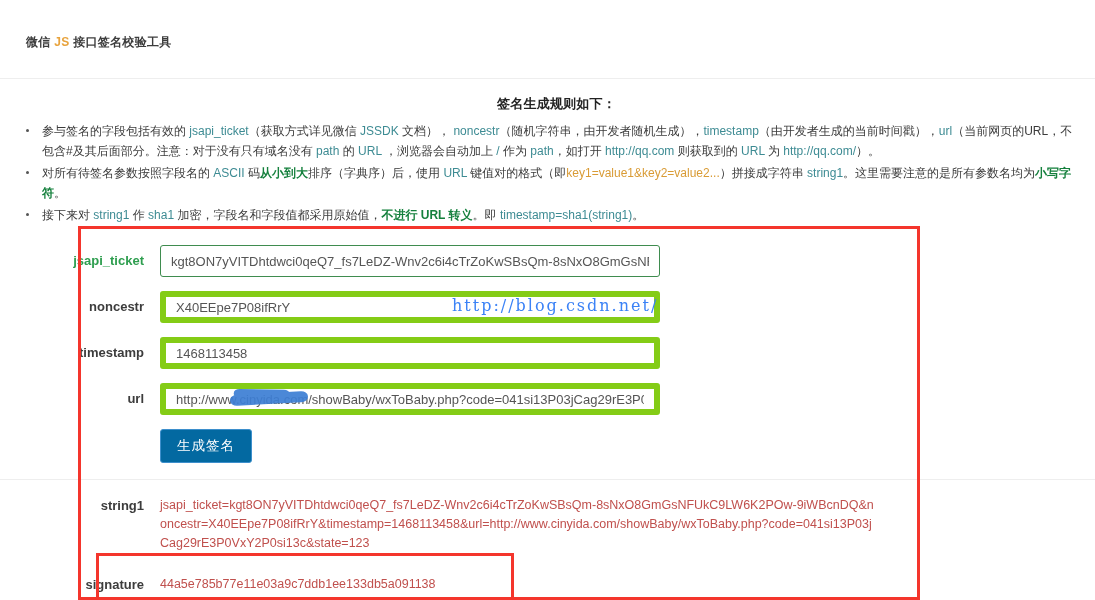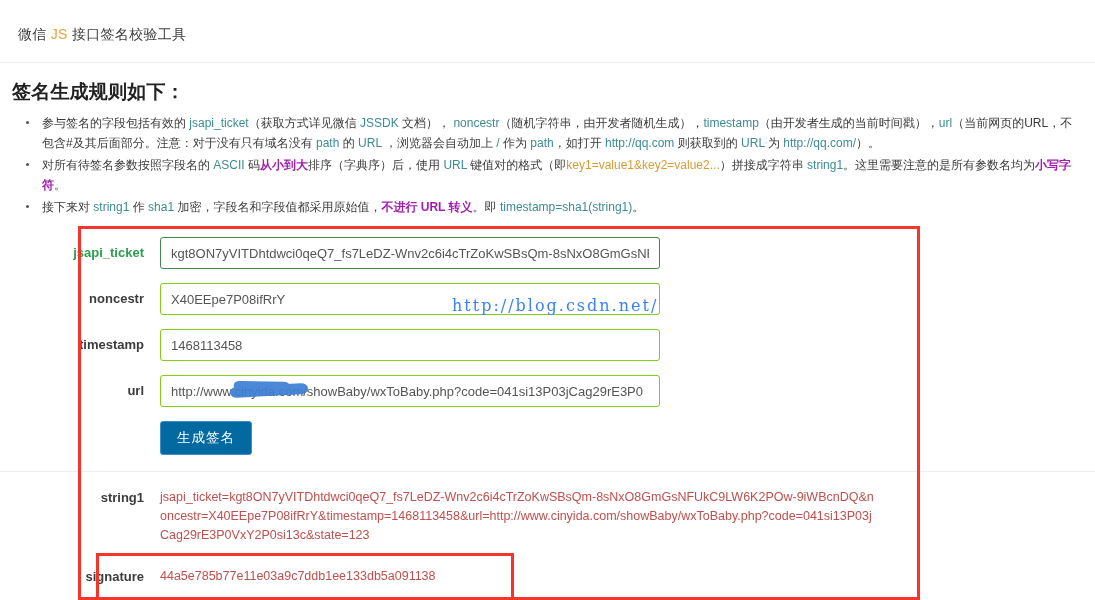--- a/index.html
+++ b/index.html
@@ -16,36 +16,37 @@
     color: #333333;
     position: relative;
   }
 
   
   .page-head {
     padding: 18px 0 12px 14px;
     border-bottom: 1px solid #eeeeee;
   }
   .page-title {
-    font-size: 14px;
-    font-weight: 400;
+    font-size: 12px;
+    font-weight: 700;
     color: #3c3c3c;
     line-height: 24px;
-    margin: 4px;
+    margin: 12px;
     letter-spacing: .3px;
   }
   .title-accent { color: #e8a33d; }
 
   
   .rules-head {
-    font-size: 19px;
+    font-size: 13px;
     font-weight: bold;
     color: #222222;
-    margin: 16px 0 8px 12px;
+    margin: 16px 0 8px 18px;
     letter-spacing: .2px;
+    text-align: center;
   }
   ul.rules {
     margin: 0 0 0 0;
     padding: 0 12px 0 40px;
     list-style: none;
   }
   ul.rules > li {
     position: relative;
     font-size: 12px;
     line-height: 20px;
@@ -58,21 +59,21 @@
     position: absolute;
     left: -14px;
     top: 8px;
     width: 3px;
     height: 3px;
     background: #555;
     border-radius: 50%;
   }
   .code   { color: #3d8b93; }
   .codeo  { color: #d99b35; }
-  .b      { font-weight: bold; color: #a21caf; }
+  .b      { font-weight: bold; color: #15803d; }
 
   
   .form-wrap {
     margin-top: 20px;
     position: relative;
   }
   .form-row {
     display: flex;
     align-items: flex-start;
     margin-bottom: 14px;
@@ -87,21 +88,21 @@
     line-height: 32px;
     box-sizing: border-box;
     flex: 0 0 160px;
   }
   .form-label.active { color: #2e9e4f; }
   .form-ctrl { flex: 0 0 500px; }
   .txt {
     width: 500px;
     height: 32px;
     box-sizing: border-box;
-    border: 1px solid #84cc16;
+    border: 6px solid #84cc16;
     border-radius: 3px;
     padding: 4px 10px;
     font-size: 13px;
     font-family: "Liberation Sans", "DejaVu Sans", sans-serif;
     color: #555555;
     background: #ffffff;
     outline: none;
   }
   .txt.focused {
     border: 1px solid #3f8c4f;

